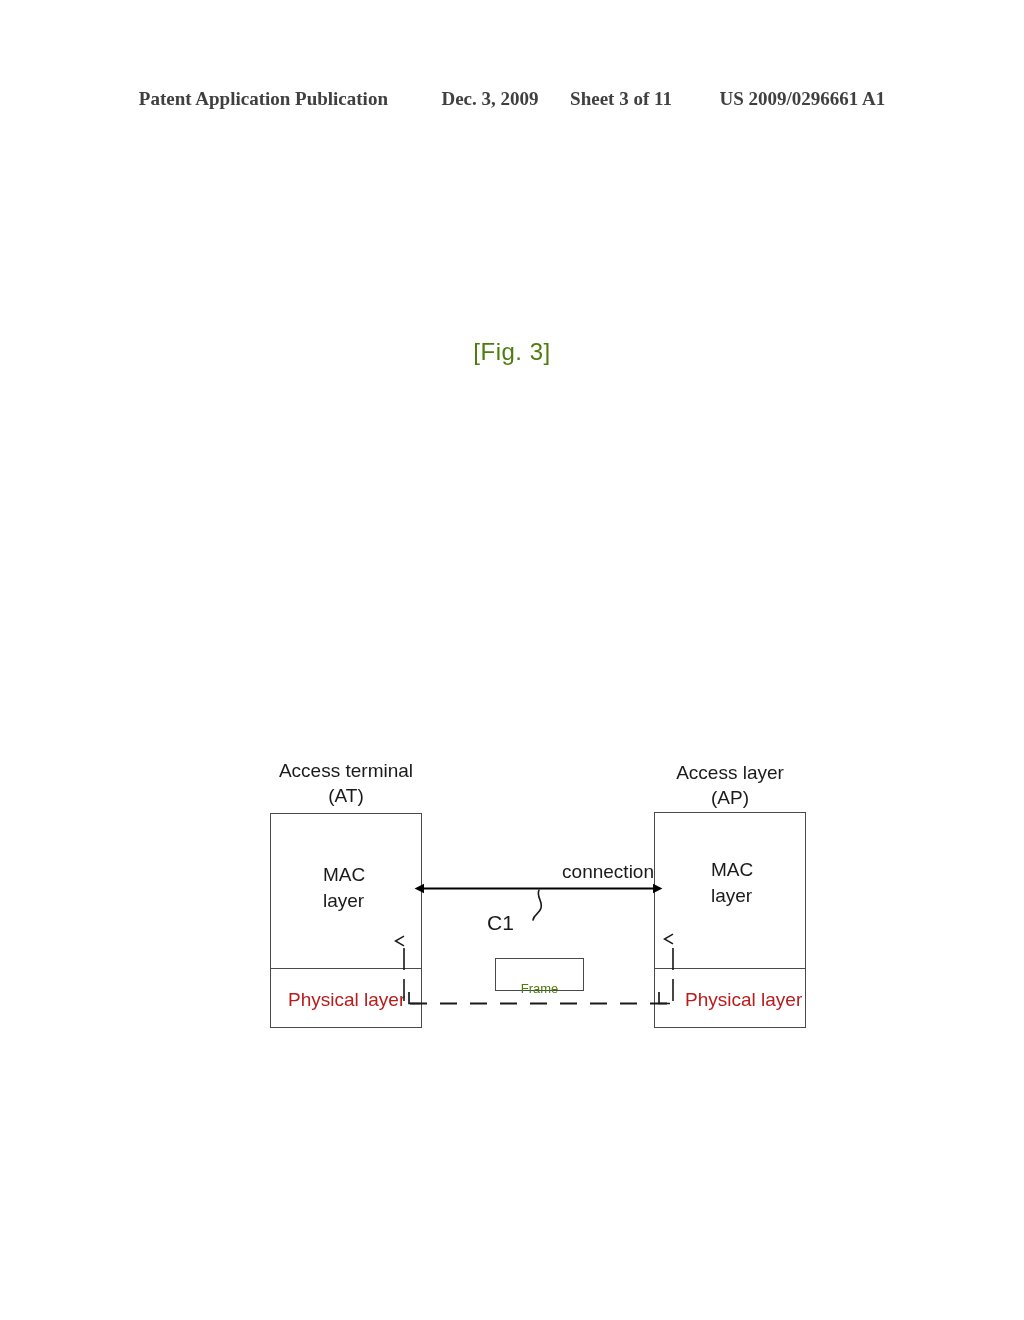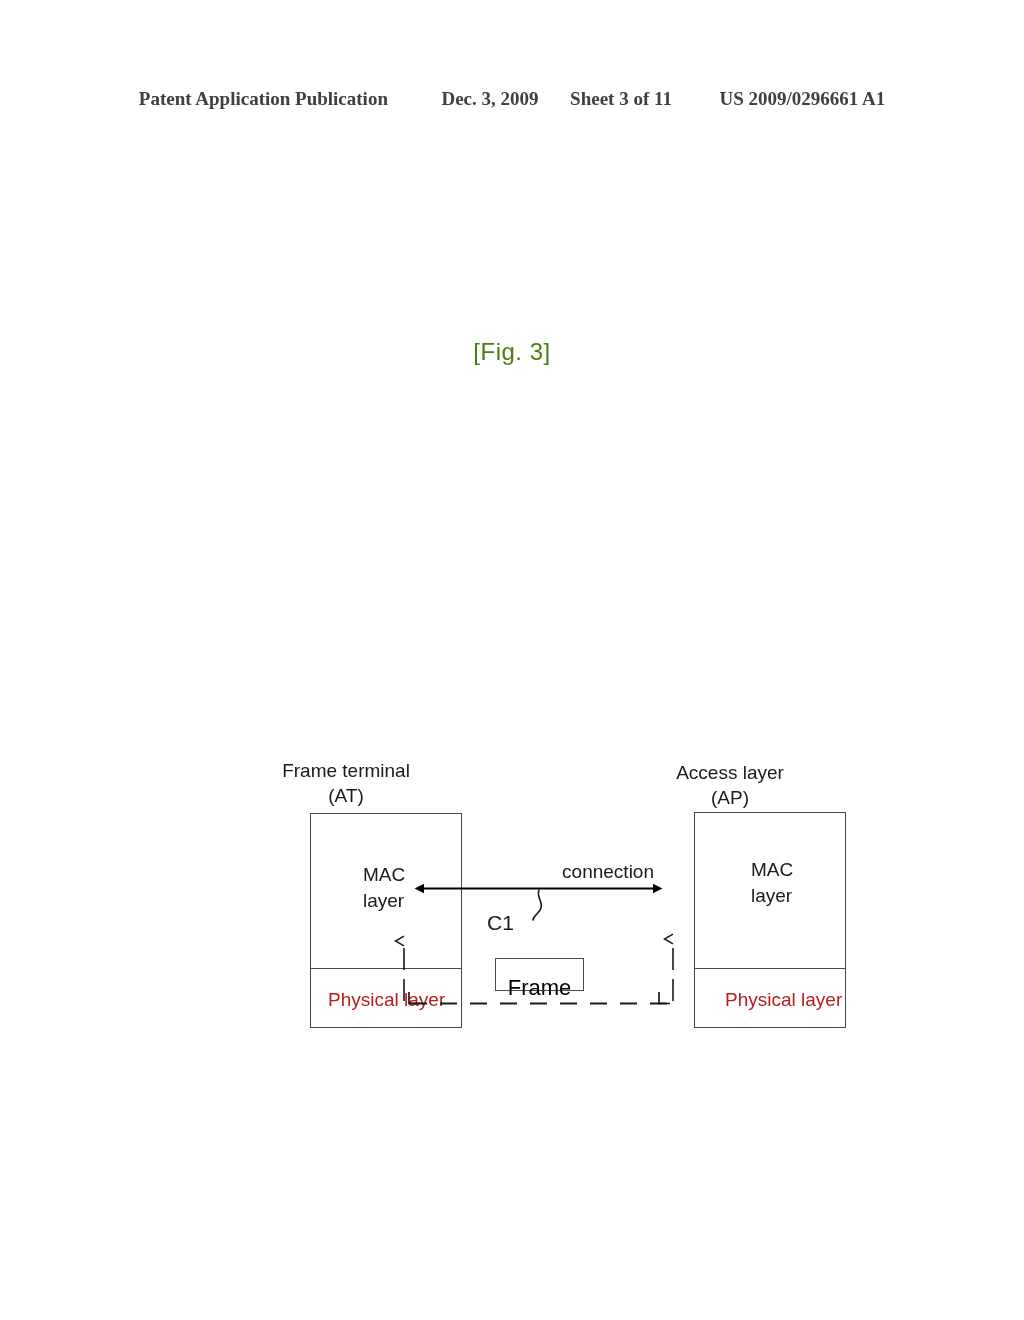--- a/index.html
+++ b/index.html
@@ -66,21 +66,20 @@
   }
   .node-title.at { left: 246px; top: 758px; width: 200px; }
   .node-title.ap { left: 630px; top: 760px; width: 200px; }
 
   
   .stack {
     position: absolute;
     border: 1.6px solid #4a4a4a;
     box-sizing: border-box;
     background: transparent;
-    margin-left: 40px;
   }
   .stack.at { left: 270px; top: 813px; width: 152px; height: 215px; }
   .stack.ap { left: 654px; top: 812px; width: 152px; height: 216px; }
 
   .divider {
     position: absolute;
     left: 0;
     width: 100%;
     height: 0;
     border-top: 1.4px solid #4a4a4a;
@@ -139,22 +138,22 @@
     height: 33px;
     border: 1.6px solid #4a4a4a;
     box-sizing: border-box;
     display: flex;
     align-items: center;
     justify-content: center;
     background: #ffffff;
     z-index: 4;
   }
   .frame-box span {
-    font-size: 22px;
-    color: #000000;
+    font-size: 13px;
+    color: #4d7c0f;
     margin-top: 27px;
   }
 
   svg.overlay {
     position: absolute;
     left: 0;
     top: 0;
     width: 1024px;
     height: 1320px;
     pointer-events: none;
@@ -173,21 +172,21 @@
     <span>Sheet 3 of 11</span>
     <span class="gap-lg"></span>
     <span>US 2009/0296661 A1</span>
   </div>
 
   <div class="fig-label">[Fig. 3]</div>
 
   <div id="diagram">
 
     <div class="node-title at">
-      <div>Frame terminal</div>
+      <div>Access terminal</div>
       <div>(AT)</div>
     </div>
 
     <div class="node-title ap">
       <div>Access layer</div>
       <div>(AP)</div>
     </div>
 
     <div class="stack at">
       <div class="divider"></div>

